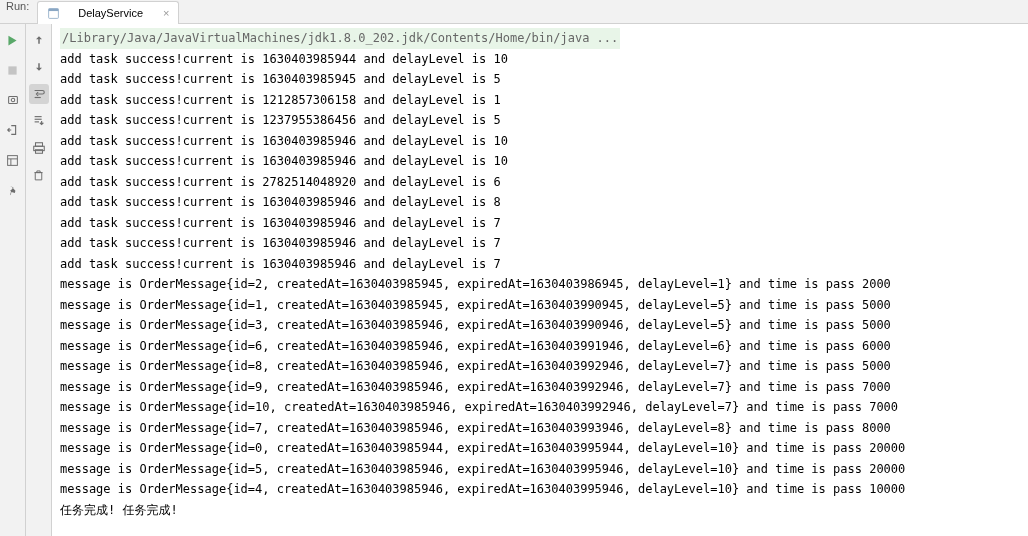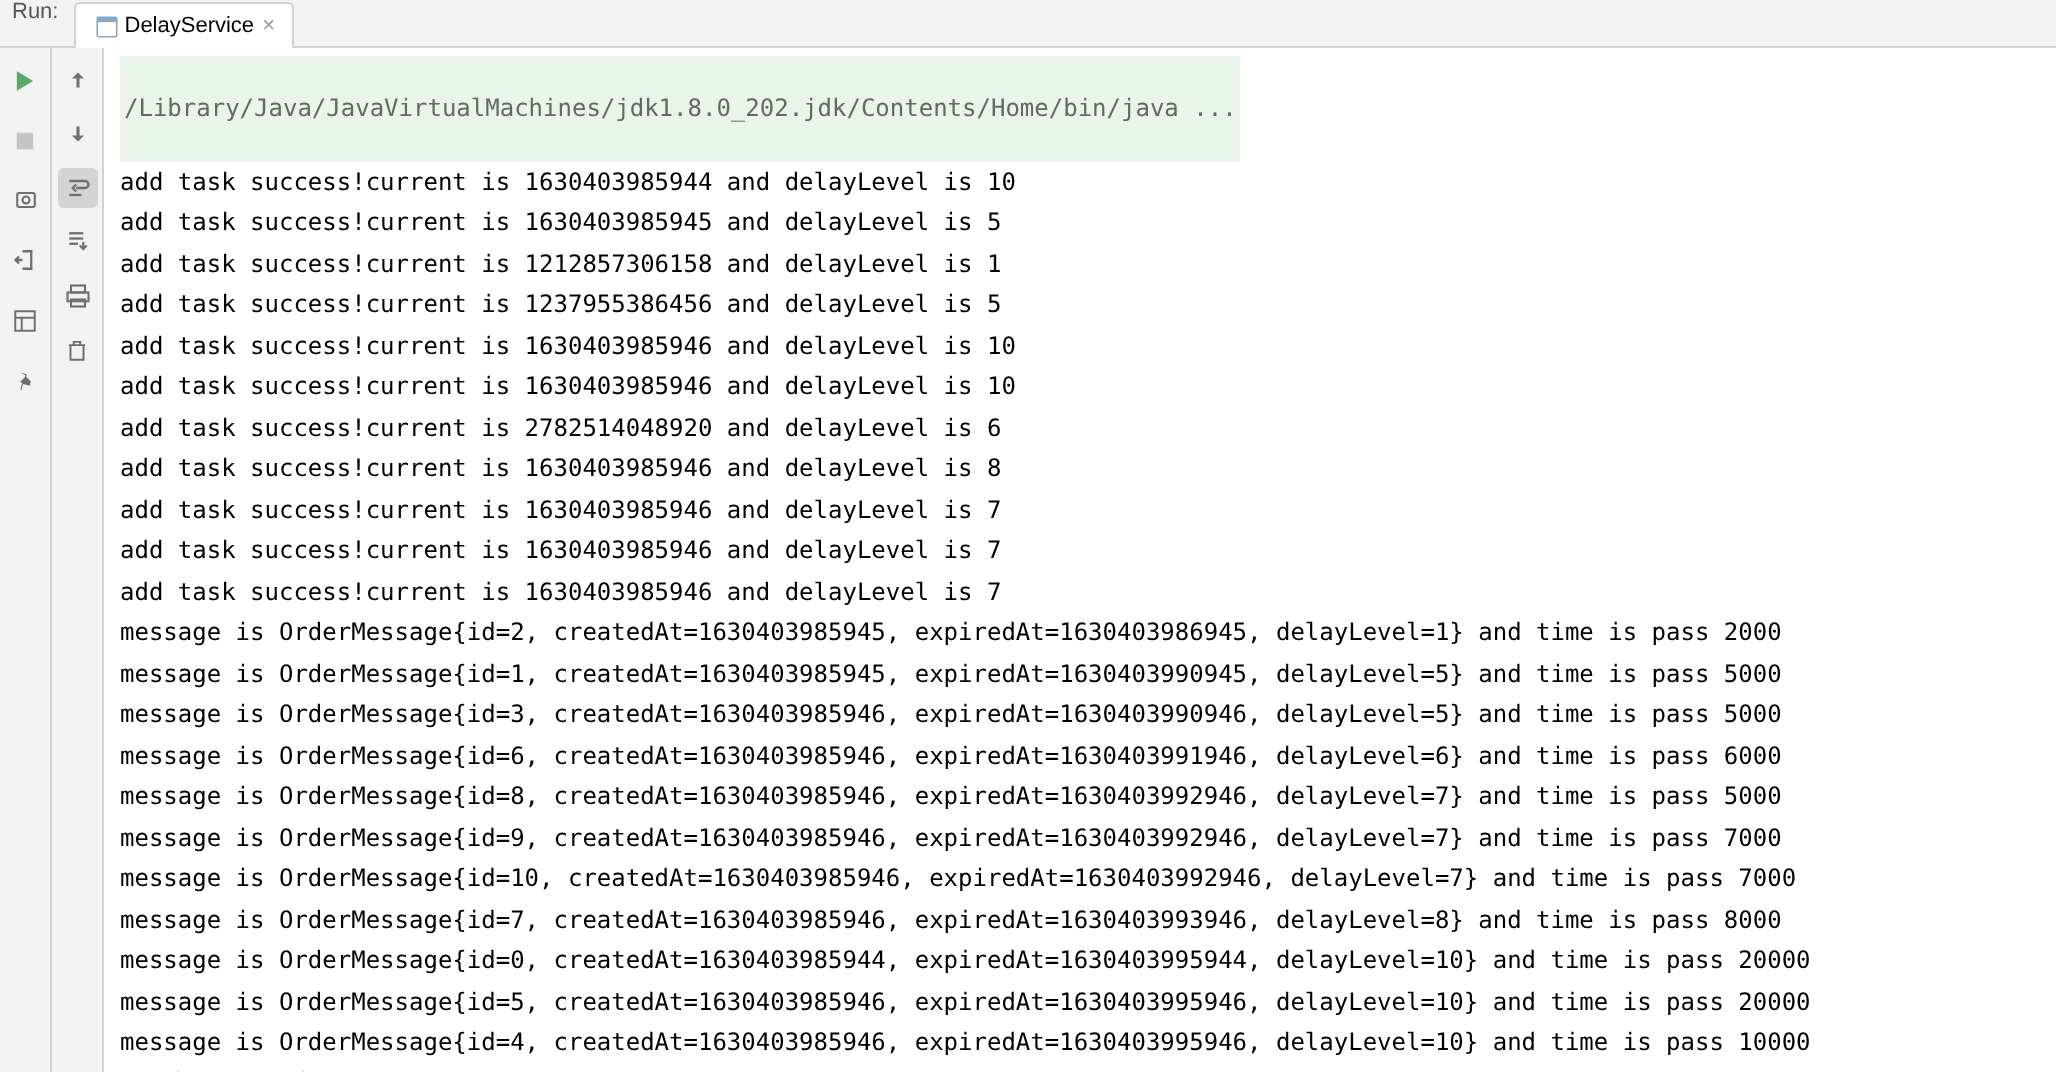--- a/index.html
+++ b/index.html
@@ -22,21 +22,21 @@
     padding-left: 6px;
   }
   .run-label {
     color: #555;
     font-size: 11px;
     margin-right: 8px;
   }
   .tab {
     display: flex;
     align-items: center;
-    gap: 2px;
+    gap: 18px;
     background: #fff;
     border: 1px solid #d1d1d1;
     border-bottom: none;
     padding: 0 8px;
     height: 23px;
     margin-top: 1px;
     border-radius: 3px 3px 0 0;
   }
   .tab-icon {
     width: 14px;
@@ -99,21 +99,21 @@
     font-size: 12px;
     line-height: 20.5px;
     padding: 4px 8px;
     white-space: pre;
     color: #000;
   }
   .console .cmd {
     background: #e8f5e8;
     color: #666;
     display: inline-block;
-    padding: 16px 2px;
+    padding: 0 2px;
     text-align: center;
   }
   svg { display: block; }
 </style>
 </head>
 <body>
 
 <div class="top-bar">
   <span class="run-label">Run:</span>
   <div class="tab">

